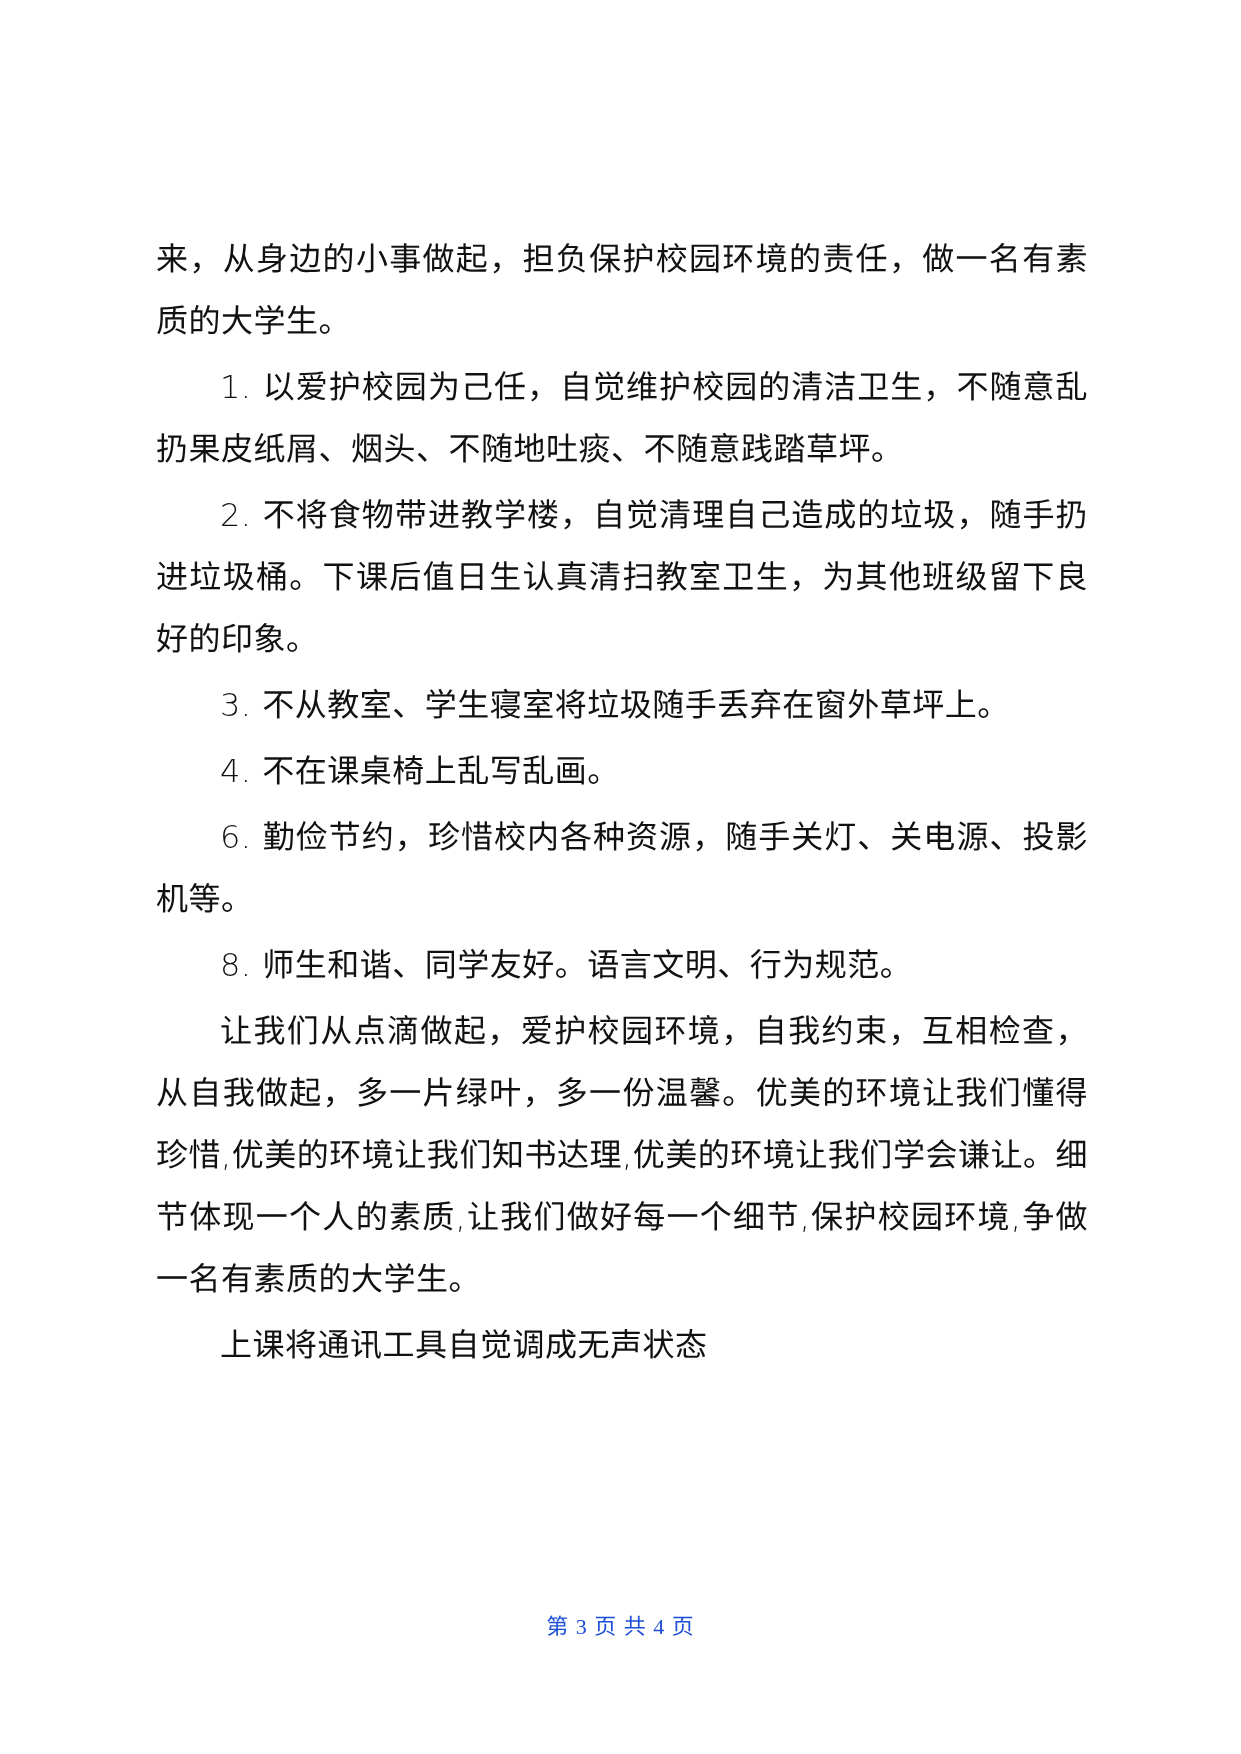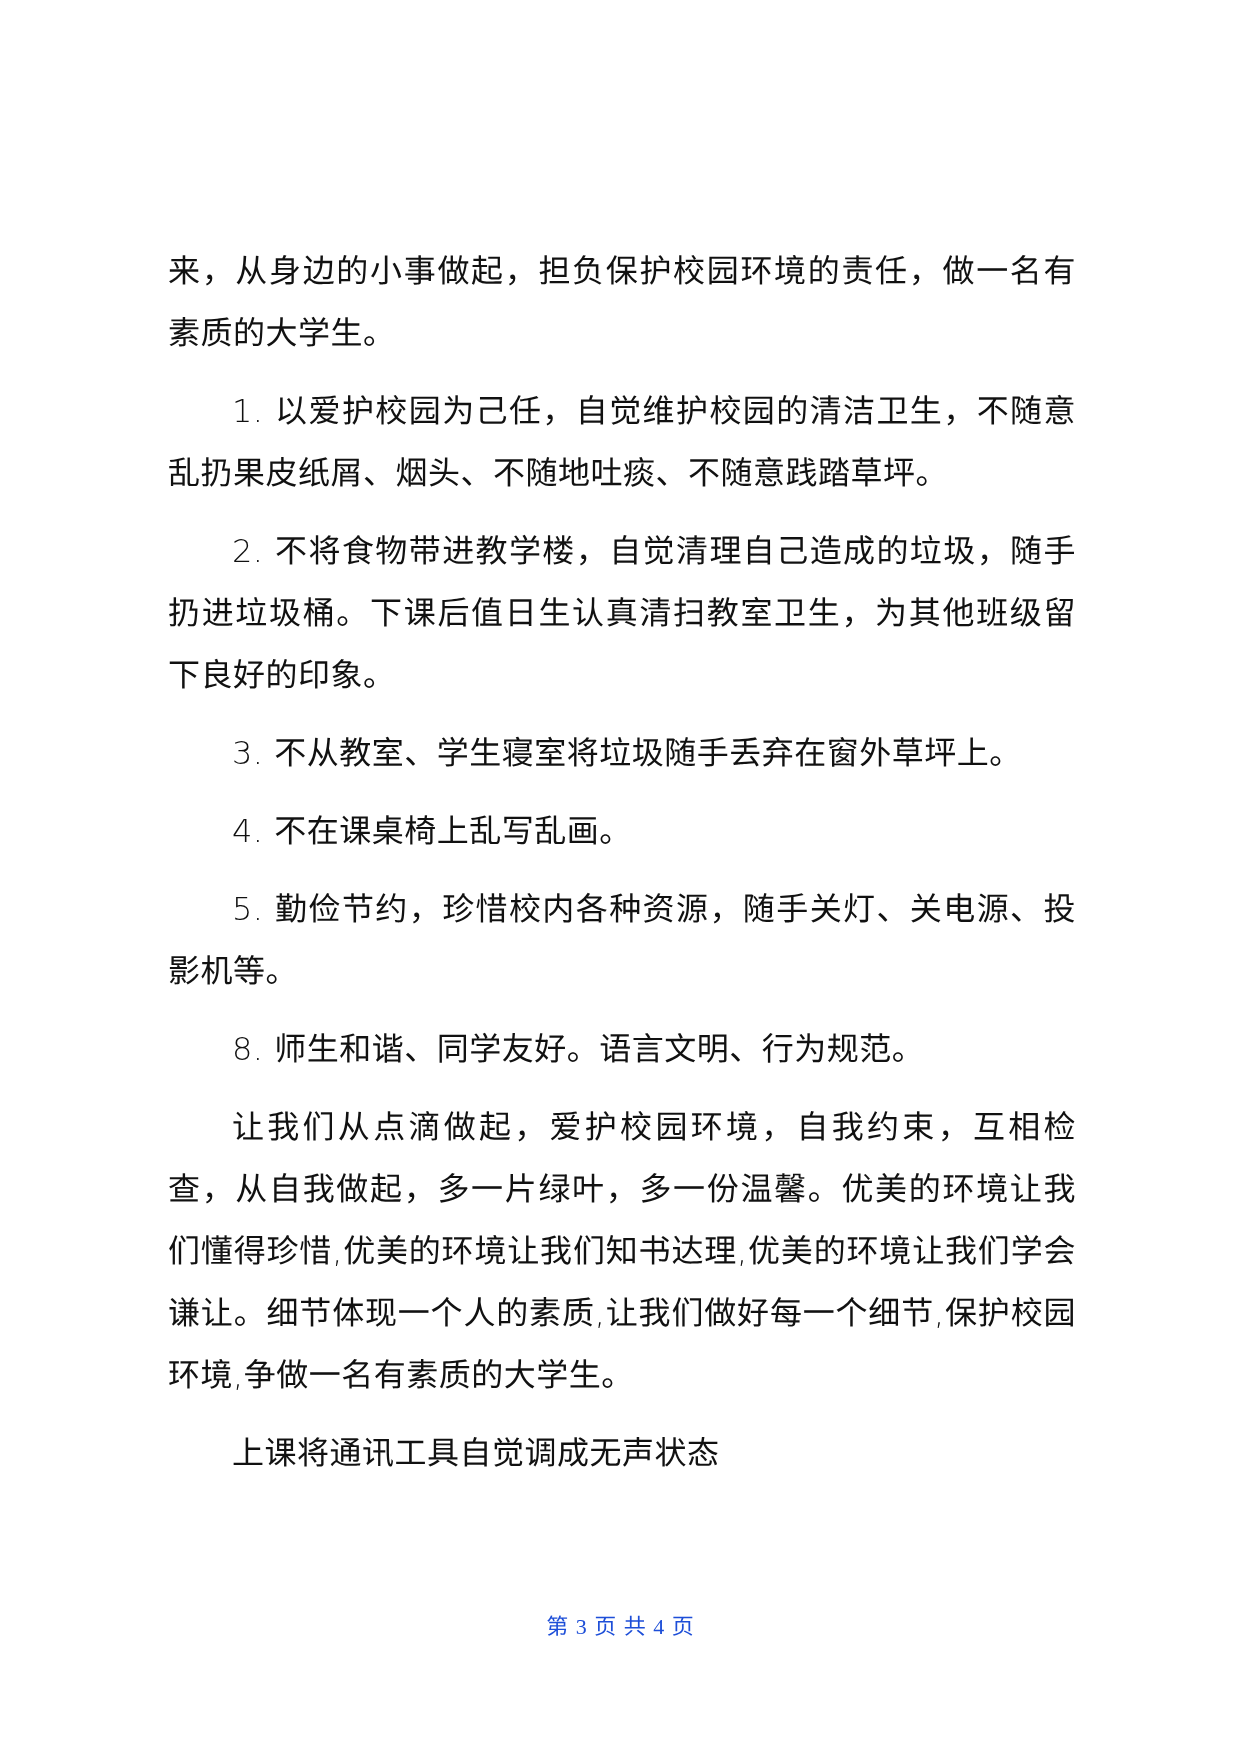--- a/index.html
+++ b/index.html
@@ -31,21 +31,21 @@
     font-size: 32px;
     line-height: 62px;
     font-weight: 300;
     text-align: justify;
     text-justify: inter-ideograph;
     letter-spacing: 0.5px;
     word-break: break-all;
   }
 
   .doc-body p {
-    margin: 16px;
+    margin: 4px;
     padding: 0;
   }
 
   .doc-body p.indent {
     text-indent: 2em;
   }
 
   
   .page-footer {
     position: absolute;
@@ -66,21 +66,21 @@
 
 <div class="page" style="background: rgb(255, 255, 255); color: rgb(17, 17, 17);">
 
   <div class="doc-body">
 
   <p>来，从身边的小事做起，担负保护校园环境的责任，做一名有素质的大学生。</p>
       <p class="indent">1. 以爱护校园为己任，自觉维护校园的清洁卫生，不随意乱扔果皮纸屑、烟头、不随地吐痰、不随意践踏草坪。</p>
       <p class="indent">2. 不将食物带进教学楼，自觉清理自己造成的垃圾，随手扔进垃圾桶。下课后值日生认真清扫教室卫生，为其他班级留下良好的印象。</p>
       <p class="indent">3. 不从教室、学生寝室将垃圾随手丢弃在窗外草坪上。</p>
       <p class="indent">4. 不在课桌椅上乱写乱画。</p>
-      <p class="indent">5. 勤俭节约，珍惜校内各种资源，随手关灯、关电源、投影机等。</p>
+      <p class="indent">6. 勤俭节约，珍惜校内各种资源，随手关灯、关电源、投影机等。</p>
       <p class="indent">8. 师生和谐、同学友好。语言文明、行为规范。</p>
       <p class="indent">让我们从点滴做起，爱护校园环境，自我约束，互相检查，从自我做起，多一片绿叶，多一份温馨。优美的环境让我们懂得珍惜,优美的环境让我们知书达理,优美的环境让我们学会谦让。细节体现一个人的素质,让我们做好每一个细节,保护校园环境,争做一名有素质的大学生。</p>
       <p class="indent">上课将通讯工具自觉调成无声状态</p>
     </div>
 
   <div class="page-footer">
     <span>第 3 页 共 4 页</span>
   </div>
 
 </div>

